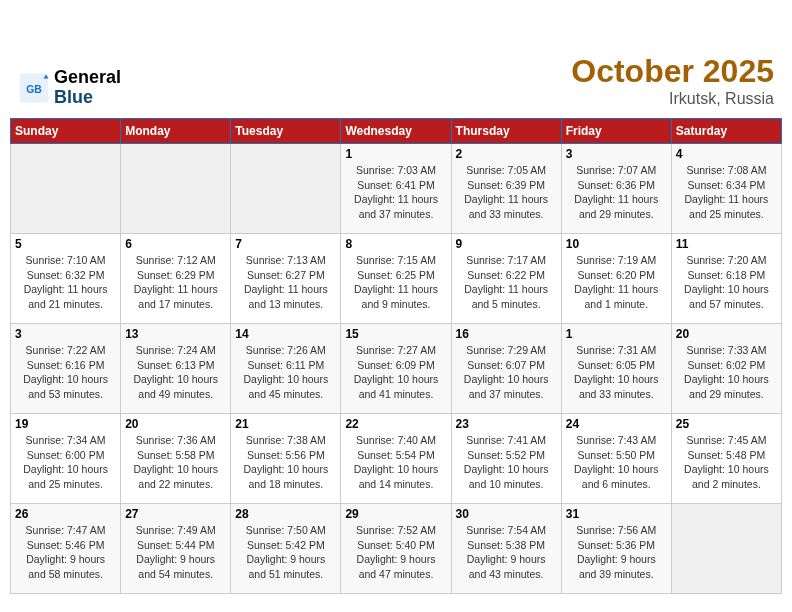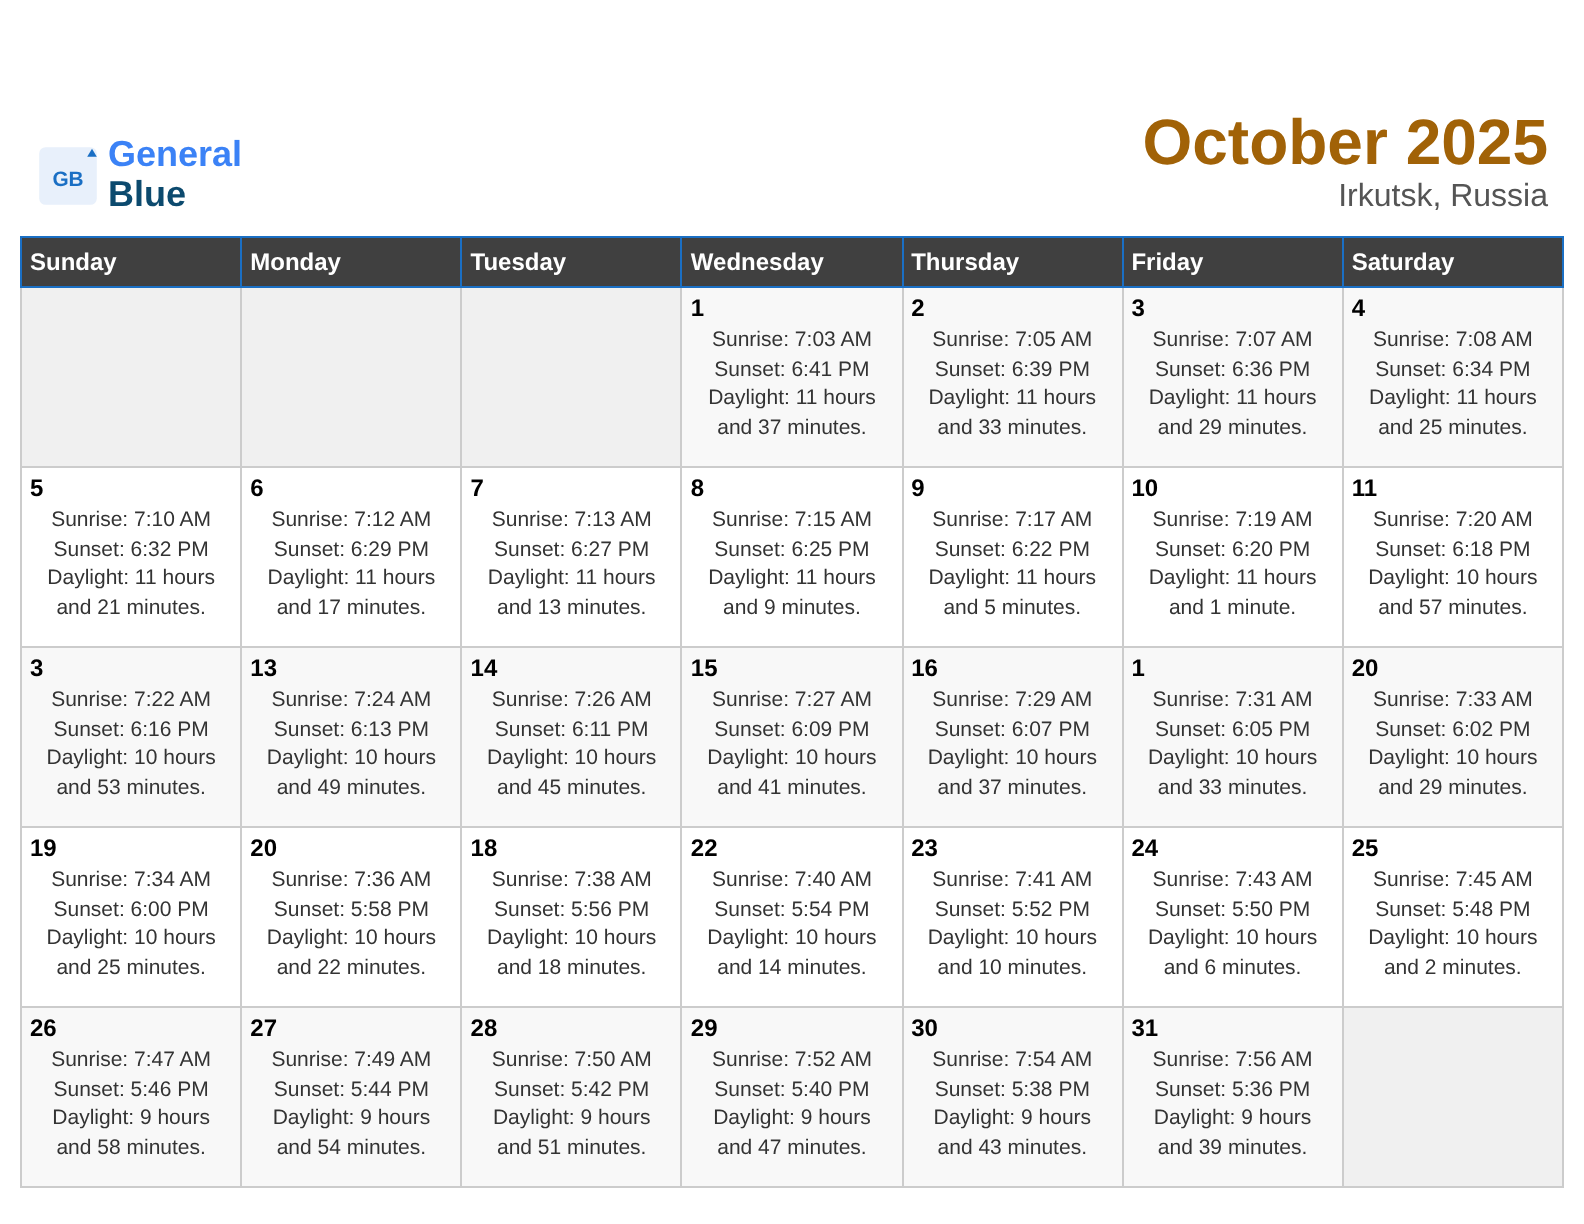--- a/index.html
+++ b/index.html
@@ -22,21 +22,21 @@
       align-items: center;
       gap: 4px;
     }
     .logo-text {
       display: flex;
       flex-direction: column;
       font-size: 18px;
       font-weight: bold;
       line-height: 1.1;
     }
-    .logo-general { color: #3b82f6; }
+    .logo-general { color: #000000; }
     .logo-blue { color: #0c4a6e; }
     .logo-icon {
       width: 32px;
       height: 32px;
     }
     .title-block {
       text-align: right;
     }
     .month-title {
       font-size: 32px;
@@ -47,21 +47,21 @@
     .subtitle {
       font-size: 16px;
       color: #555;
     }
     .calendar {
       width: 100%;
       border-collapse: collapse;
       font-size: 11px;
     }
     .calendar thead th {
-      background: #404040;
+      background: #b91c1c;
       color: #fff;
       padding: 5px 4px;
       text-align: left;
       font-size: 12px;
       font-weight: bold;
       border: 1px solid #1a6fc4;
     }
     .calendar tbody td {
       border: 1px solid #ccc;
       vertical-align: top;
@@ -210,21 +210,21 @@
       <tr>
         <td>
           <span class="day-number">19</span>
           <div class="day-info">Sunrise: 7:34 AM<br>Sunset: 6:00 PM<br>Daylight: 10 hours<br>and 25 minutes.</div>
         </td>
         <td>
           <span class="day-number">20</span>
           <div class="day-info">Sunrise: 7:36 AM<br>Sunset: 5:58 PM<br>Daylight: 10 hours<br>and 22 minutes.</div>
         </td>
         <td>
-          <span class="day-number">18</span>
+          <span class="day-number">21</span>
           <div class="day-info">Sunrise: 7:38 AM<br>Sunset: 5:56 PM<br>Daylight: 10 hours<br>and 18 minutes.</div>
         </td>
         <td>
           <span class="day-number">22</span>
           <div class="day-info">Sunrise: 7:40 AM<br>Sunset: 5:54 PM<br>Daylight: 10 hours<br>and 14 minutes.</div>
         </td>
         <td>
           <span class="day-number">23</span>
           <div class="day-info">Sunrise: 7:41 AM<br>Sunset: 5:52 PM<br>Daylight: 10 hours<br>and 10 minutes.</div>
         </td>

